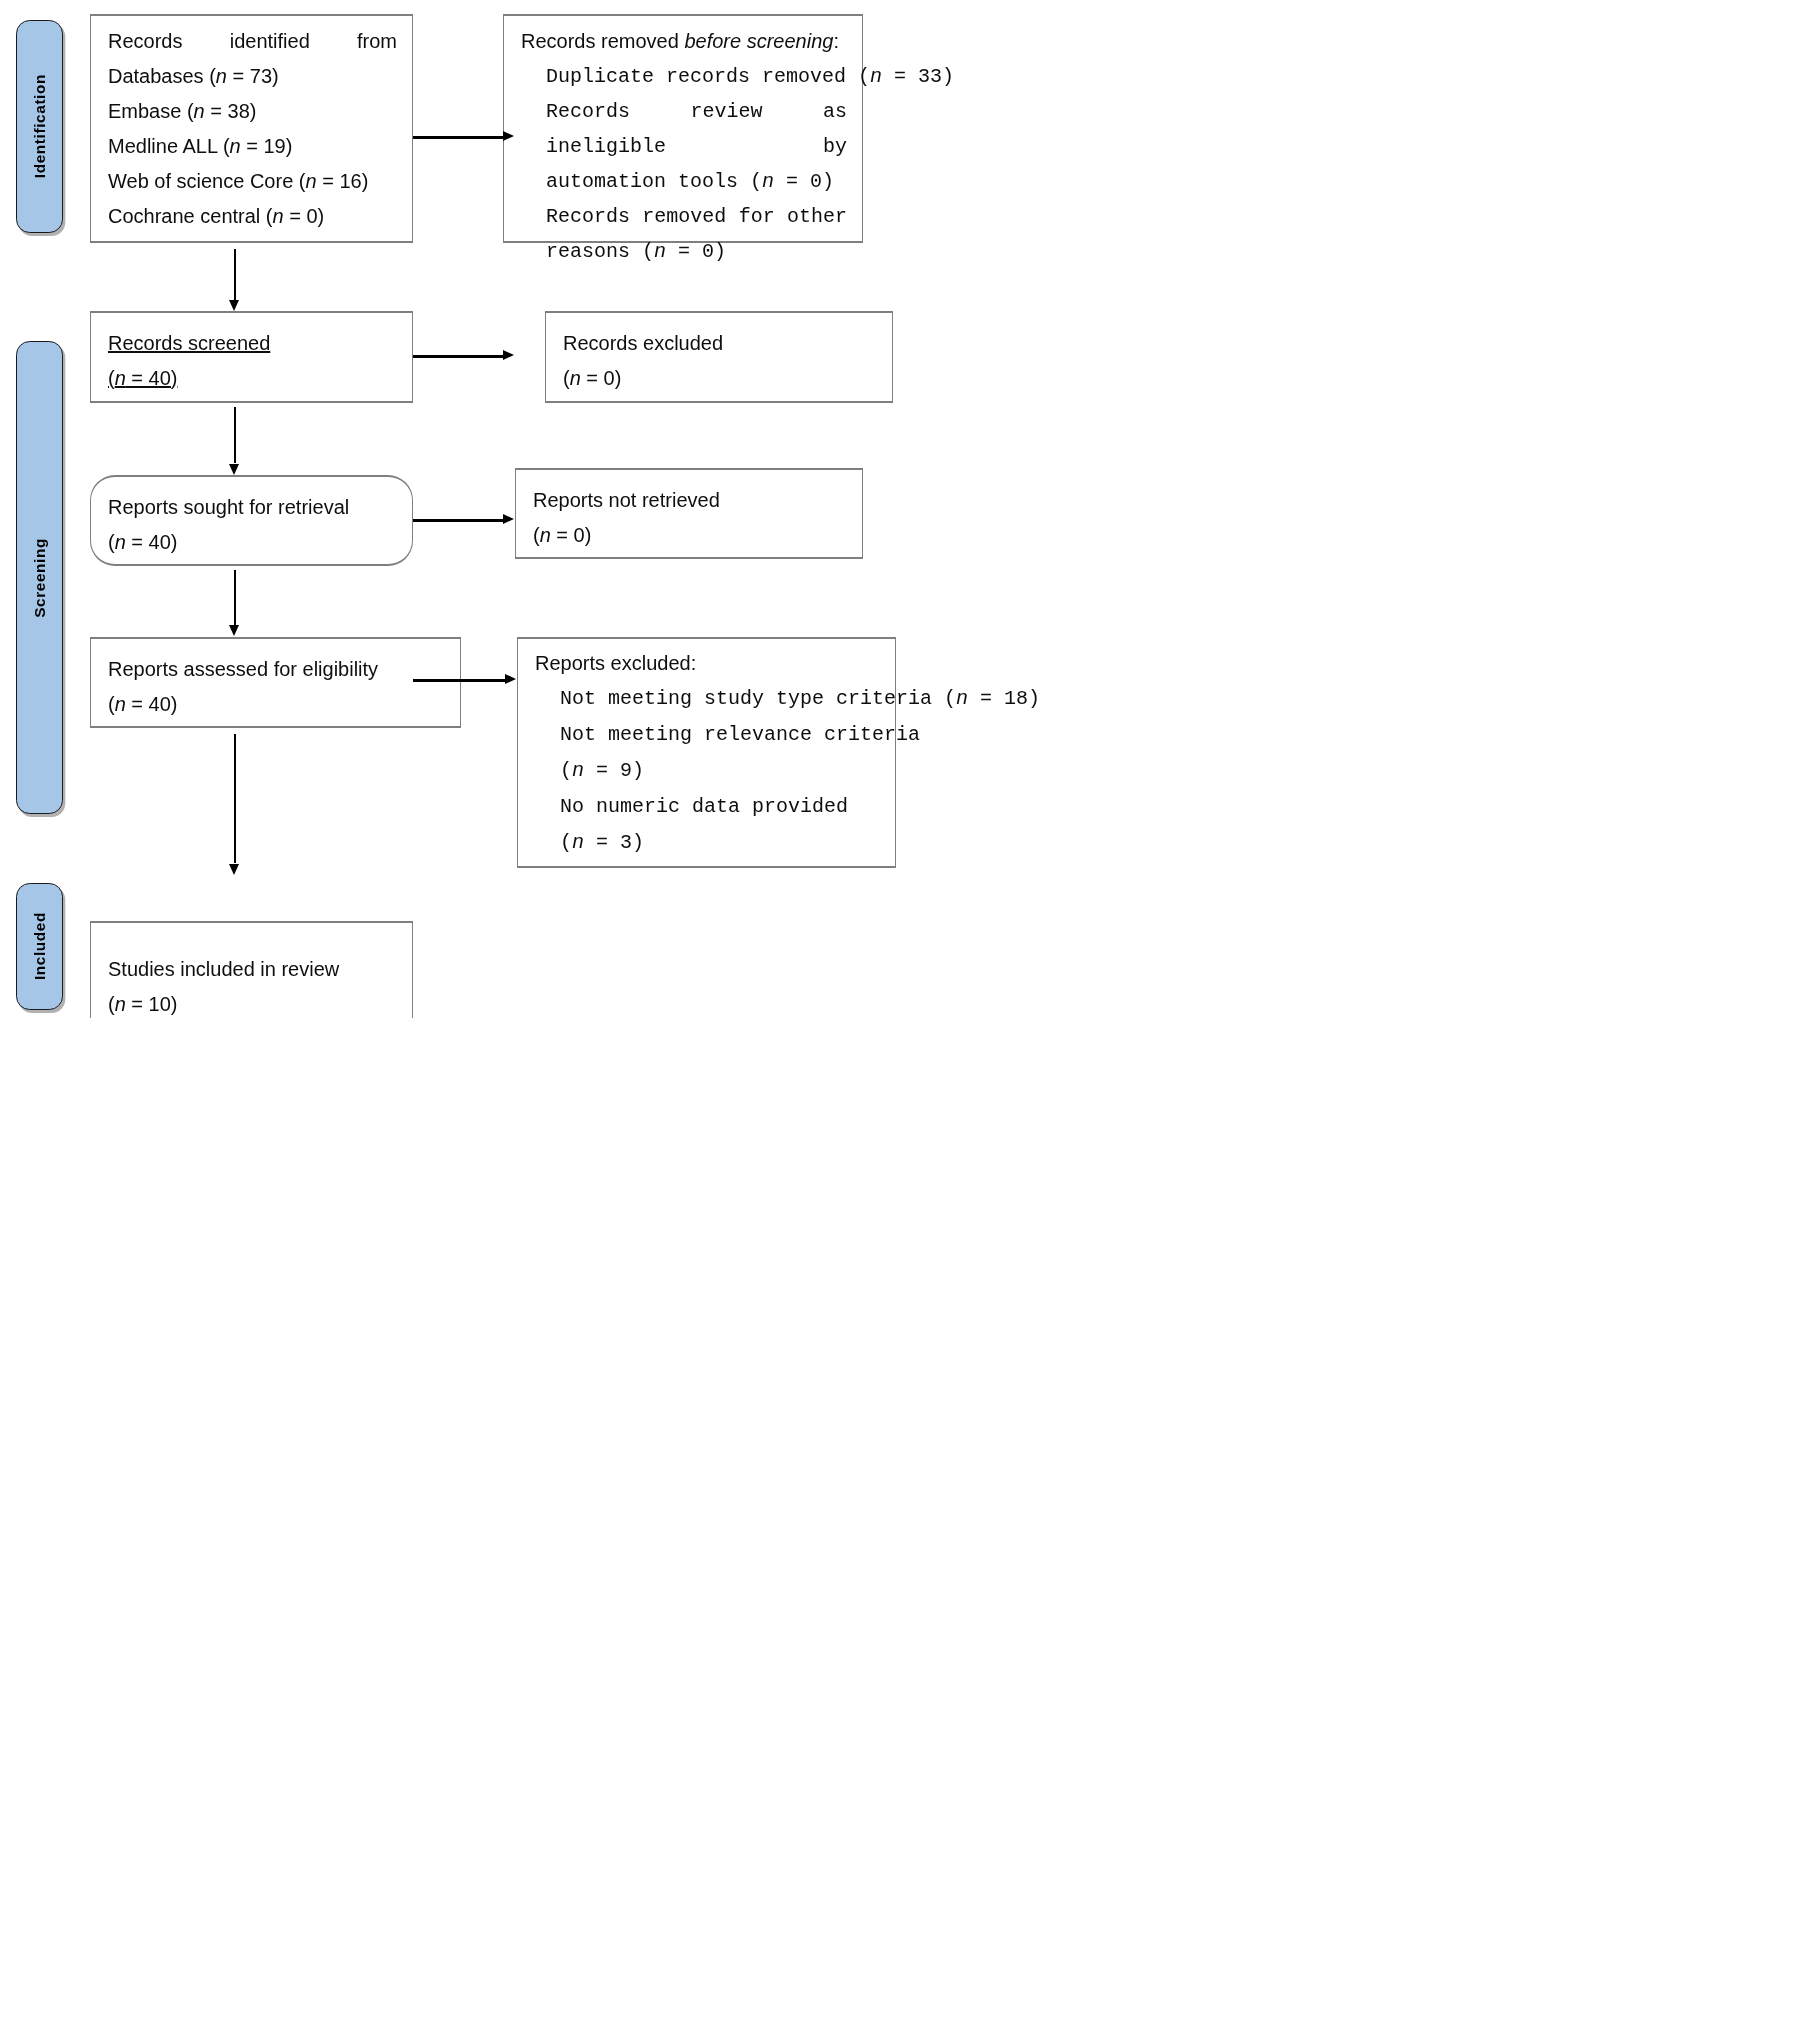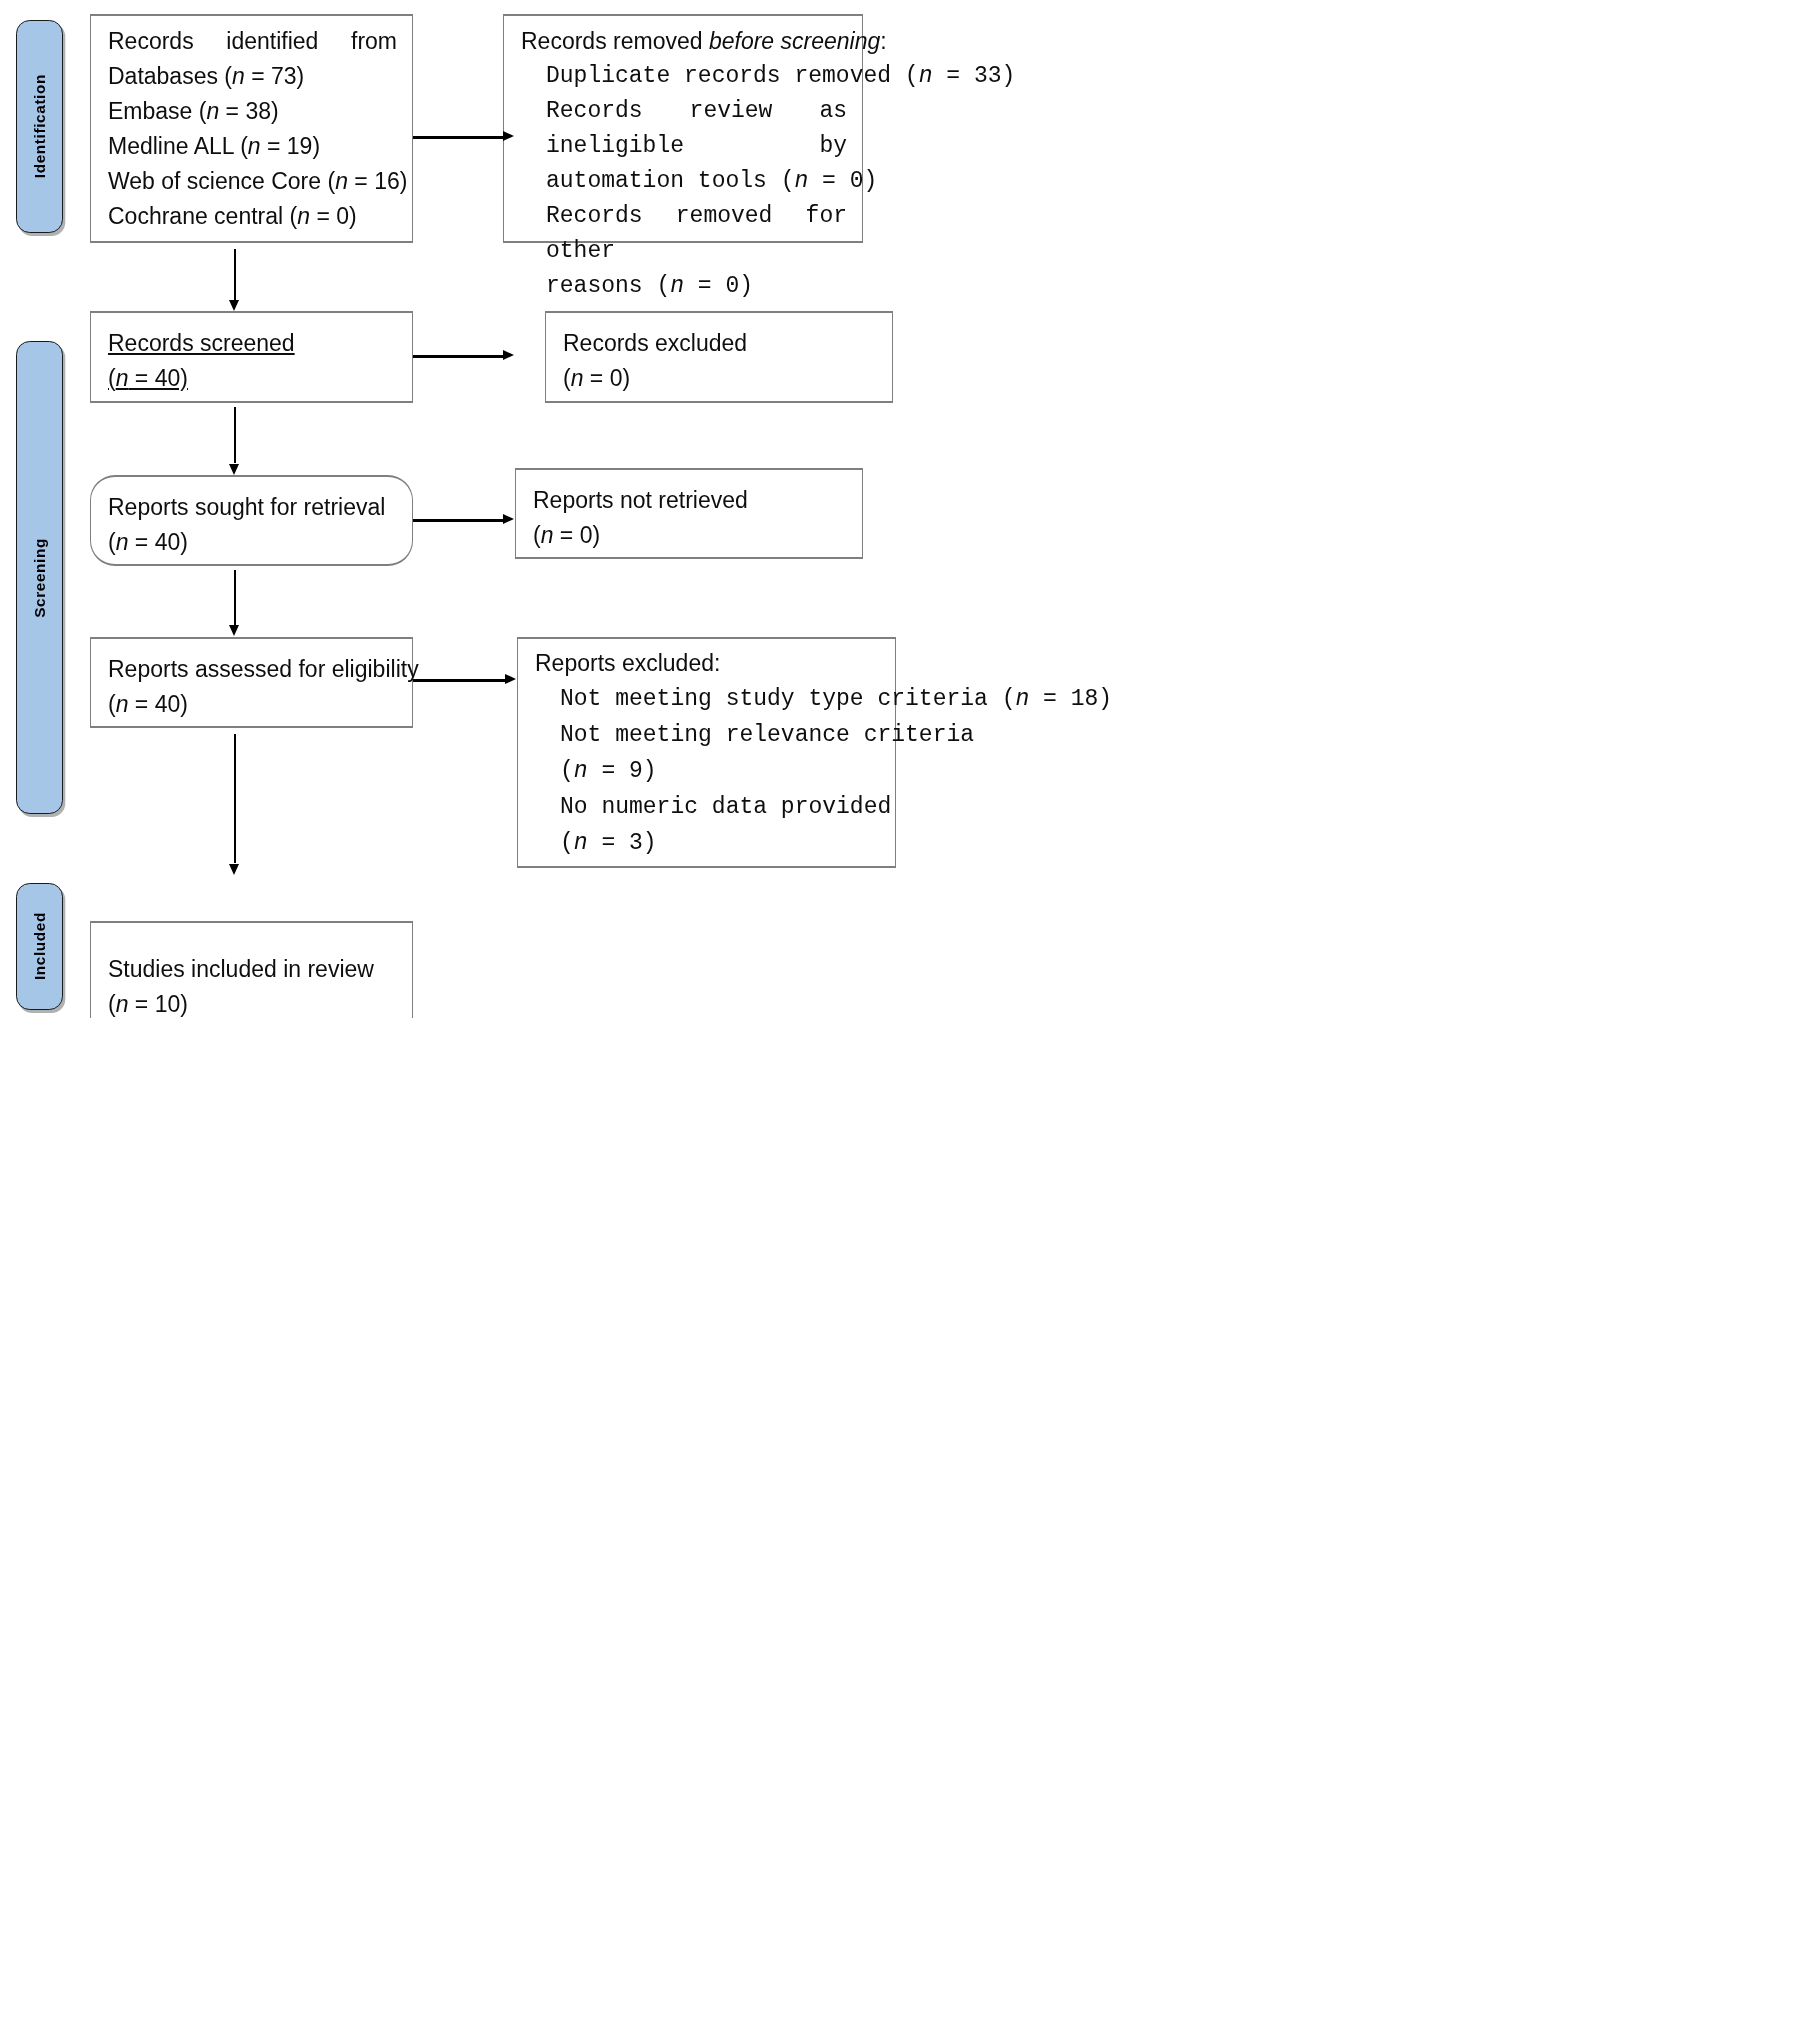--- a/index.html
+++ b/index.html
@@ -21,21 +21,21 @@
   .stage span {
     writing-mode:vertical-rl; transform:rotate(180deg);
     font-weight:700; font-size:15.4px; letter-spacing:0.6px; color:#000;
     white-space:nowrap;
   }
   
   .box {
     position:absolute; box-sizing:border-box; background:#fff;
     border:1.7px solid var(--box-border,#7f7f7f);
     border-top-width:2.9px; border-bottom-width:2.9px;
-    font-size:23px; color:var(--text,#0e0e0e);
+    font-size:20px; color:var(--text,#0e0e0e);
   }
   .ln { line-height:35px; padding:0 15px 0 17px; white-space:nowrap; }
   .just { text-align:justify; text-align-last:justify; white-space:normal; }
   .ind { padding-left:42px;font-family:Liberation Mono, monospace; }
   .b6 { padding-top:8px; }
   .b6x { padding-top:5.7px; }
   .b6x .ln { line-height:36px; }
   .b2 { padding-top:12.5px; }
   .b2 .ln { line-height:35px; }
   .bstudies { padding-top:28.5px;margin-top:38px; }
@@ -94,21 +94,21 @@
 
   <div class="box b2" style="left:90px;top:475px;width:323px;height:91px;border-radius:25px;">
     <div class="ln">Reports sought for retrieval</div>
     <div class="ln">(<i>n</i> = 40)</div>
   </div>
   <div class="box b2" style="left:515px;top:468px;width:348px;height:91px;">
     <div class="ln">Reports not retrieved</div>
     <div class="ln">(<i>n</i> = 0)</div>
   </div>
 
-  <div class="box b2" style="left:90px;top:637px;width:323px;height:91px;">
+  <div class="box b2" style="left:90px;top:637px;width:371px;height:91px;">
     <div class="ln">Reports assessed for eligibility</div>
     <div class="ln">(<i>n</i> = 40)</div>
   </div>
   <div class="box b6x" style="left:517px;top:637px;width:379px;height:231px;">
     <div class="ln">Reports excluded:</div>
     <div class="ln ind">Not meeting study type criteria (<i>n</i> = 18)</div>
     <div class="ln ind">Not meeting relevance criteria</div>
     <div class="ln ind">(<i>n</i> = 9)</div>
     <div class="ln ind">No numeric data provided</div>
     <div class="ln ind">(<i>n</i> = 3)</div>

